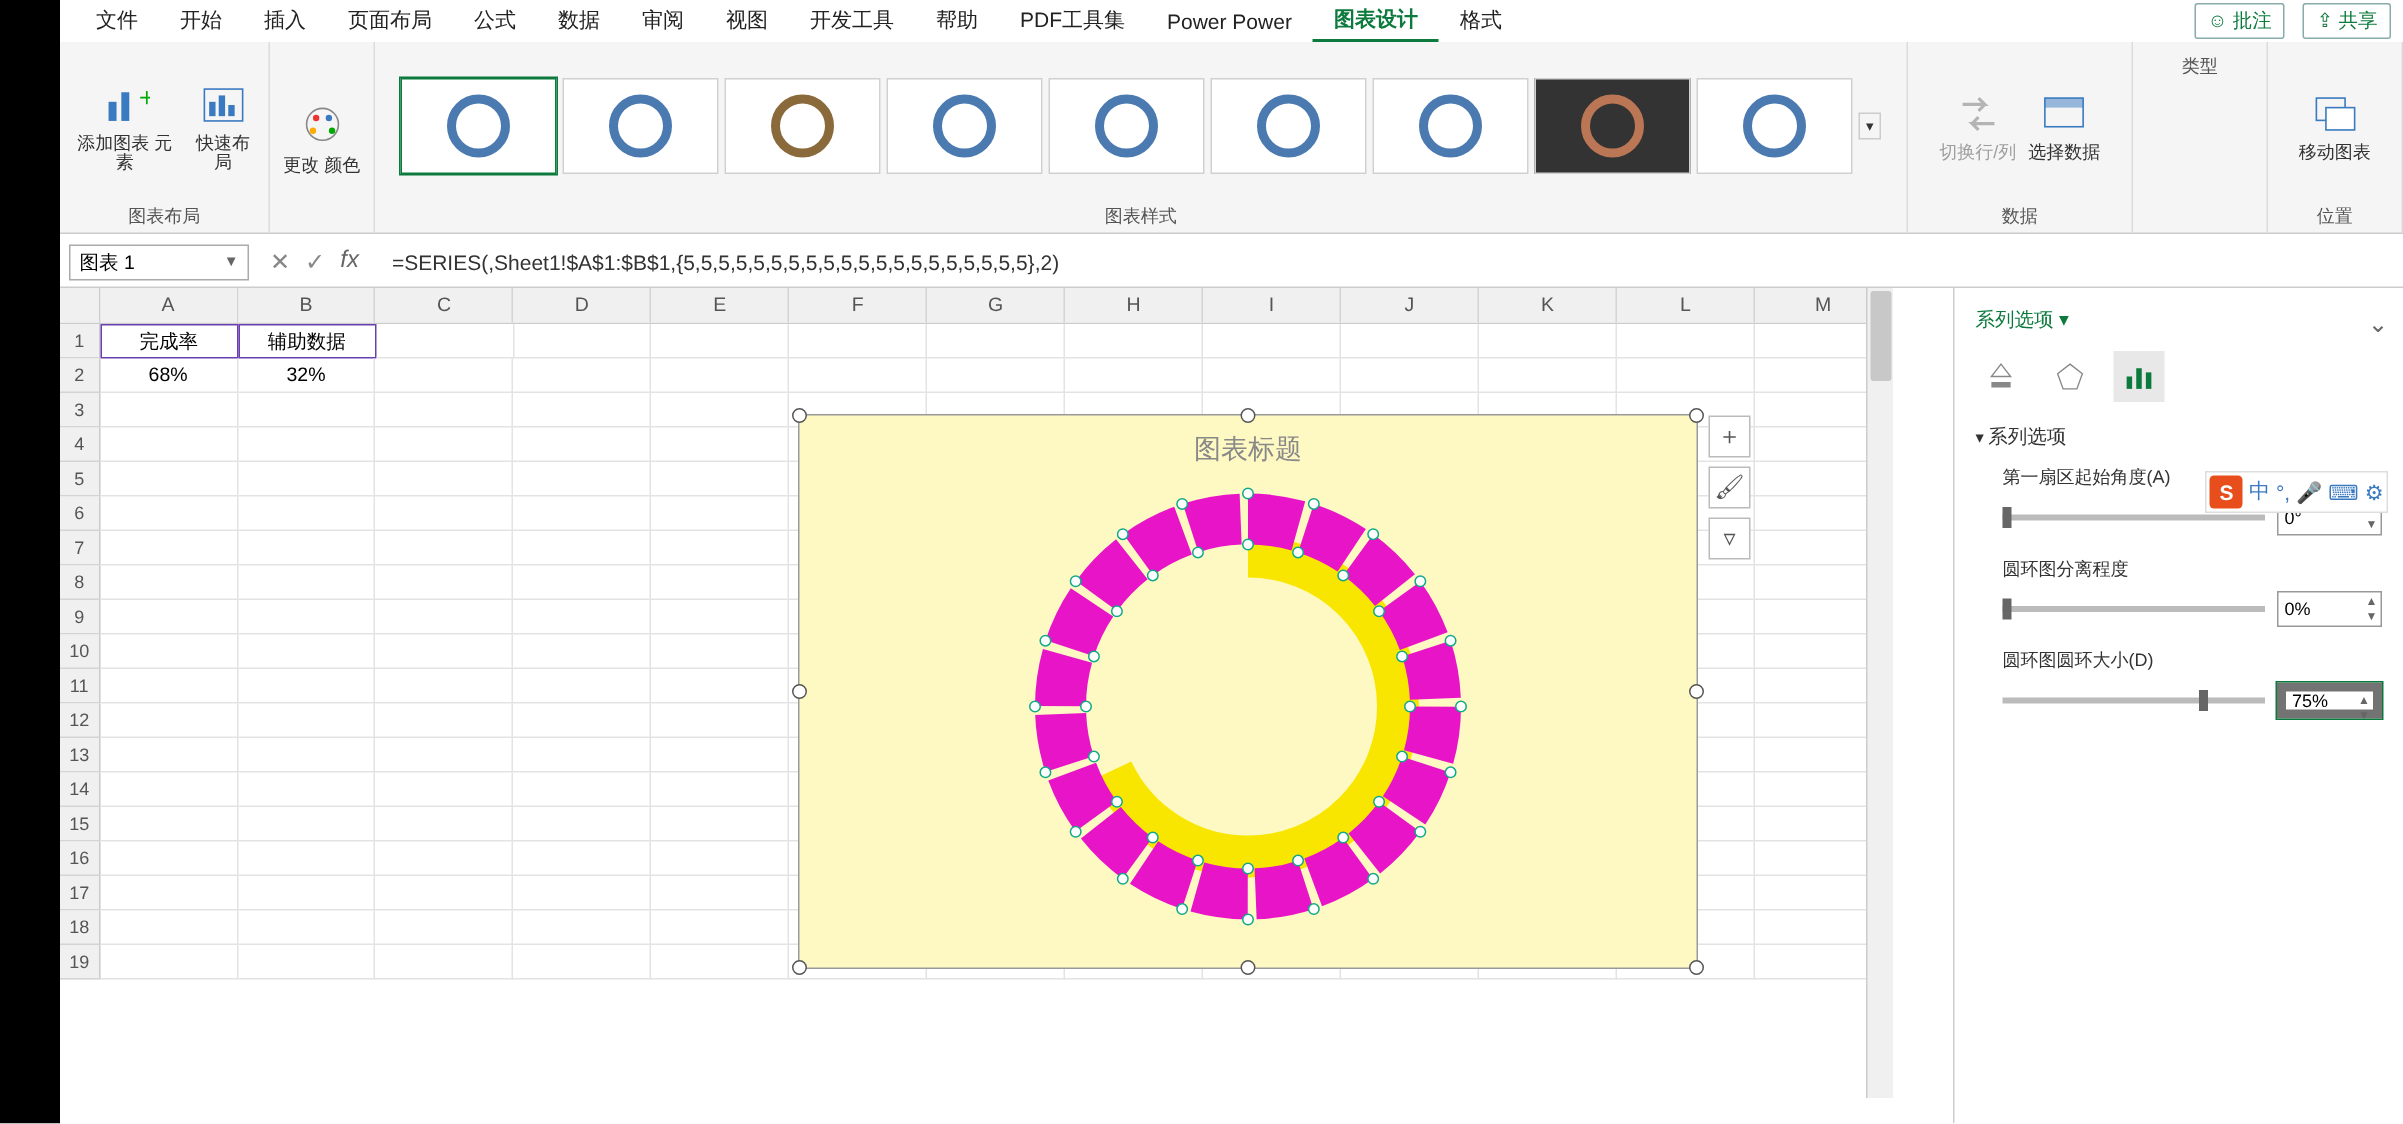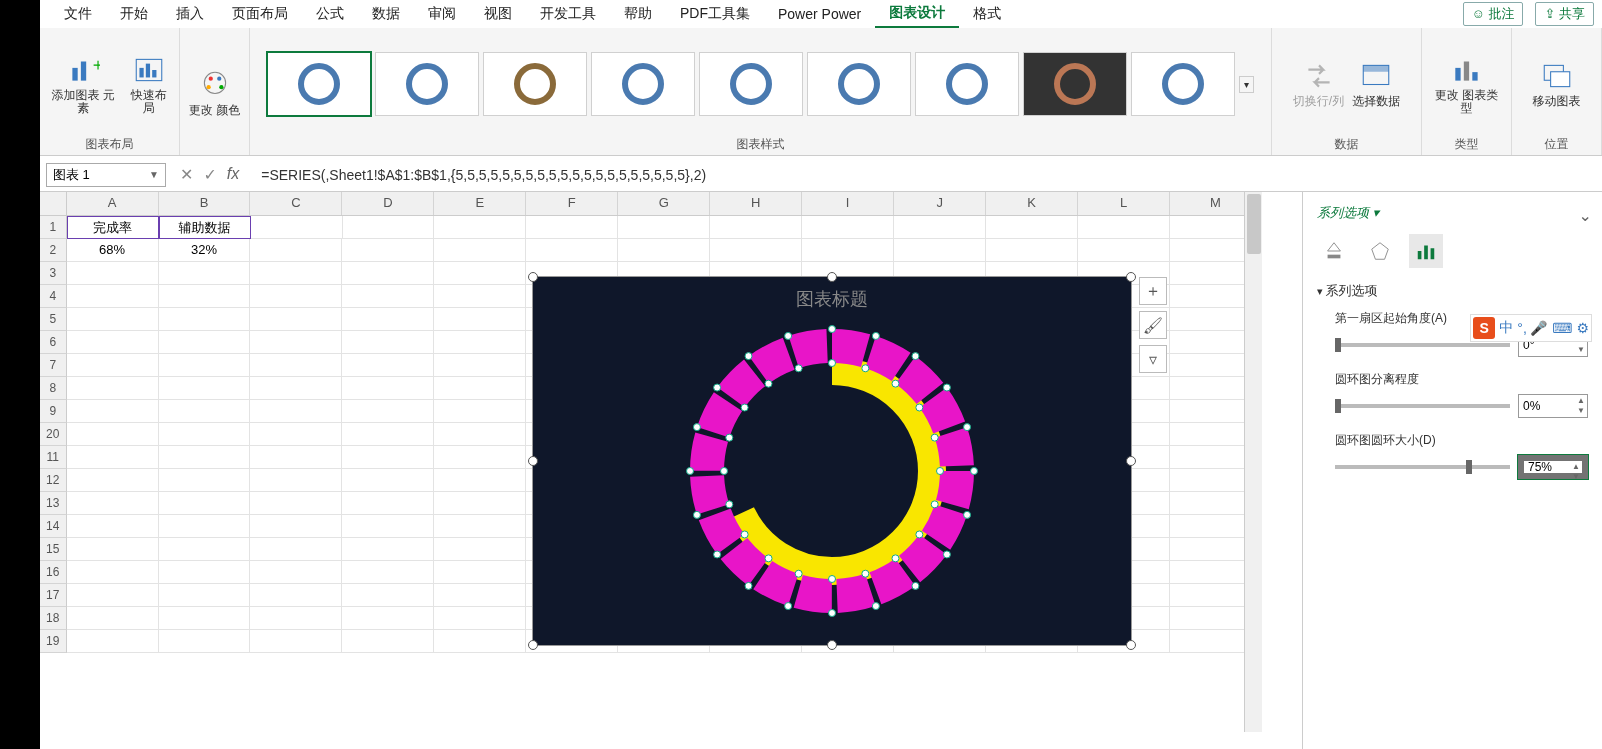--- a/index.html
+++ b/index.html
@@ -45,40 +45,40 @@
 .grid-area { position: absolute; left: 40px; top: 192px; width: 1222px; height: 540px; background: #fff; }
 .colhdrs { display: flex; height: 24px; border-bottom: 1px solid #ccc; }
 .selall { width: 28px; border-right: 1px solid #ccc; background: #f0f0f0; }
 .ch { width: 97px; border-right: 1px solid #d4d4d4; text-align: center; font-size: 13px; color: #555; background: #f0f0f0; line-height: 22px; }
 .rows { }
 .row { display: flex; height: 23px; }
 .rh { width: 28px; border-right: 1px solid #ccc; border-bottom: 1px solid #d4d4d4; text-align: center; font-size: 12px; color: #555; background: #f0f0f0; line-height: 22px; }
 .cell { width: 97px; border-right: 1px solid #e3e3e3; border-bottom: 1px solid #e3e3e3; text-align: center; font-size: 13px; line-height: 22px; }
 
 
-.chart-obj { position: absolute; left: 492px; top: 84px; width: 600px; height: 370px; border: 1px solid #999; background: #0f172a; }
+.chart-obj { position: absolute; left: 492px; top: 84px; width: 600px; height: 370px; border: 1px solid #999; background: #fef9c3; }
 .chart-handle { position: absolute; width: 10px; height: 10px; background: #fff; border: 1px solid #555; border-radius: 50%; }
 .ch-tl { left: -5px; top: -5px; } .ch-tm { left: 50%; top: -5px; margin-left: -5px; }
 .ch-tr { right: -5px; top: -5px; } .ch-ml { left: -5px; top: 50%; margin-top: -5px; }
 .ch-mr { right: -5px; top: 50%; margin-top: -5px; } .ch-bl { left: -5px; bottom: -5px; }
 .ch-bm { left: 50%; bottom: -5px; margin-left: -5px; } .ch-br { right: -5px; bottom: -5px; }
 .chart-title { text-align: center; font-size: 18px; color: #888; padding: 10px; }
 .donut-svg { display: block; margin: 0 auto; }
 .chart-side-btns { position: absolute; right: -36px; top: 0; display: flex; flex-direction: column; gap: 6px; }
 .csb { width: 28px; height: 28px; border: 1px solid #bbb; background: #fff; display: flex; align-items: center; justify-content: center; font-size: 16px; color: #555; }
 
 
 .vscroll { position: absolute; top: 192px; left: 1244px; width: 18px; height: 540px; background: #f0f0f0; border-left: 1px solid #ccc; }
 .vscroll .thumb { position: absolute; left: 2px; top: 2px; width: 14px; height: 60px; background: #c8c8c8; border-radius: 2px; }
 
 
 .pane { position: absolute; right: 0; top: 192px; width: 300px; bottom: 0; border-left: 1px solid #ccc; background: #fff; padding: 12px 14px; }
 .pane h2 { font-size: 20px; color: #222; font-weight: normal; margin-bottom: 10px; }
 .pane .chev { position: absolute; right: 10px; top: 14px; font-size: 16px; color: #666; }
-.pane .sub { color: #0d7a3d; font-size: 13px; margin-bottom: 12px; font-style: italic; }
+.pane .sub { color: #0d7a3d; font-size: 13px; margin-bottom: 12px; }
 .pane-tabs { display: flex; gap: 12px; margin-bottom: 14px; }
 .ptab { width: 34px; height: 34px; display: flex; align-items: center; justify-content: center; border: 1px solid transparent; }
 .ptab.active { background: #e8e8e8; }
 .ptab svg { width: 22px; height: 22px; }
 .sect-hd { font-size: 13px; color: #333; margin: 8px 0 10px; }
 .sect-hd::before { content: "▾ "; font-size: 11px; }
 .opt { margin-bottom: 14px; }
 .opt .lbl { font-size: 12px; color: #333; margin-bottom: 6px; padding-left: 18px; }
 .opt .ctrl { display: flex; align-items: center; gap: 8px; padding-left: 18px; }
 .slider { flex: 1; height: 4px; background: #bbb; position: relative; }
@@ -209,31 +209,20 @@
             <rect x="4" y="6" width="24" height="18" fill="none" stroke="#3a7ac0"></rect>
             <rect x="4" y="6" width="24" height="6" fill="#3a7ac0" opacity="0.5"></rect>
           </svg>
         <div class="txt">选择数据</div>
       </div>
     </div>
     <div class="label">数据</div>
   </div>
 
   <div class="rgroup" style="width:90px">
-    <div class="body">
-      <div class="ricon">
-        <svg viewBox="0 0 32 32">
-            <rect x="5" y="14" width="5" height="12" fill="#3a7ac0"></rect>
-            <rect x="13" y="8" width="5" height="18" fill="#888"></rect>
-            <rect x="21" y="18" width="5" height="8" fill="#3a7ac0"></rect>
-          </svg>
-        <div class="txt">更改
-图表类型</div>
-      </div>
-    </div>
     <div class="label">类型</div>
   </div>
 
   <div class="rgroup" style="width:90px">
     <div class="body">
       <div class="ricon">
         <svg viewBox="0 0 32 32">
             <rect x="4" y="6" width="18" height="14" fill="none" stroke="#3a7ac0"></rect>
             <rect x="10" y="12" width="18" height="14" fill="#fff" stroke="#3a7ac0"></rect>
           </svg>
@@ -413,21 +402,21 @@
         <div class="cell"></div>
         <div class="cell"></div>
         <div class="cell"></div>
         <div class="cell"></div>
         <div class="cell"></div>
         <div class="cell"></div>
         <div class="cell"></div>
         <div class="cell"></div>
       </div>
       <div class="row">
-        <div class="rh">20</div>
+        <div class="rh">10</div>
         <div class="cell"></div>
         <div class="cell"></div>
         <div class="cell"></div>
         <div class="cell"></div>
         <div class="cell"></div>
         <div class="cell"></div>
         <div class="cell"></div>
         <div class="cell"></div>
         <div class="cell"></div>
         <div class="cell"></div>

